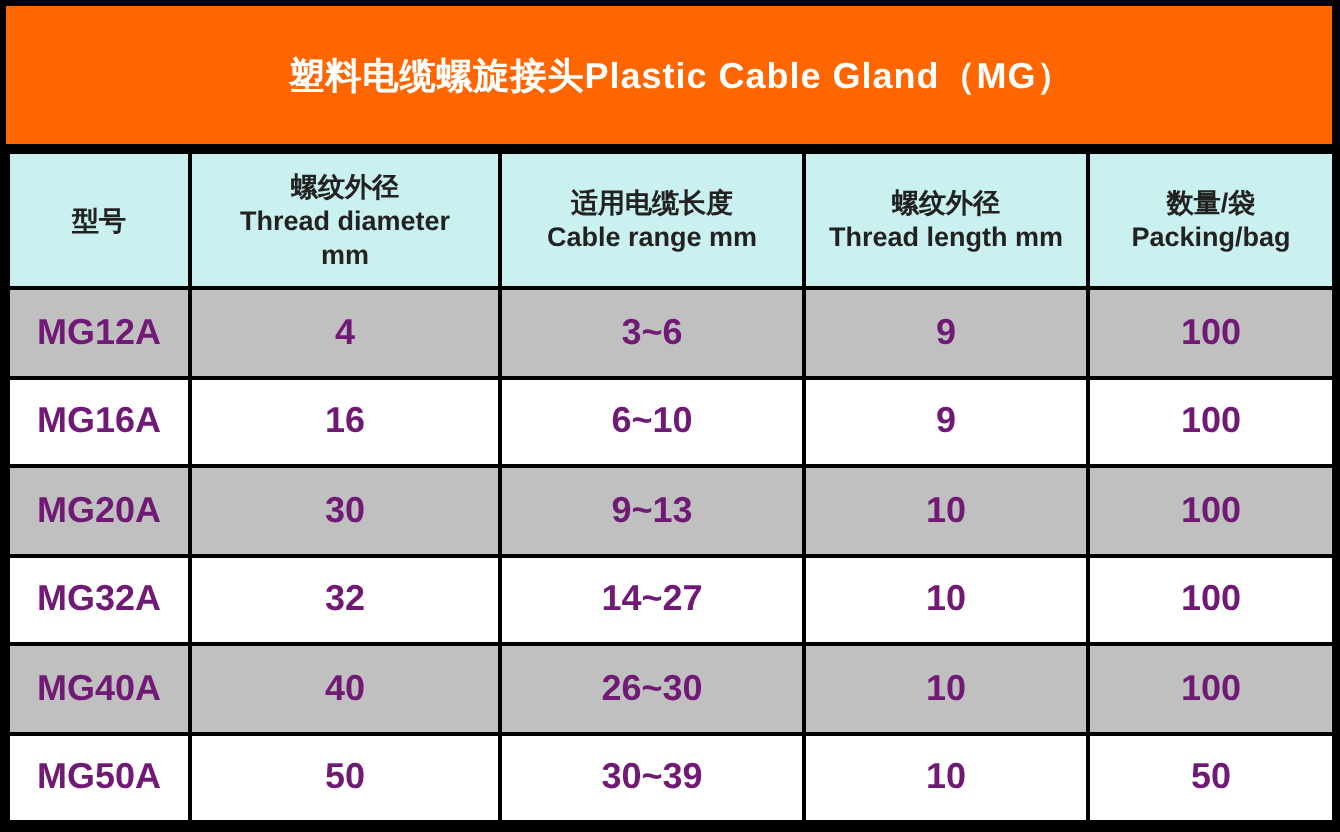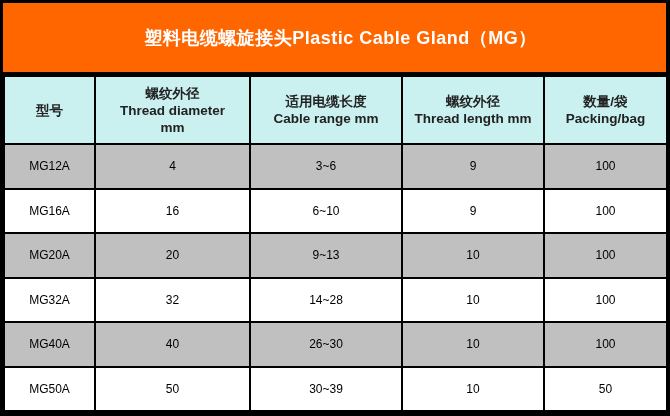--- a/index.html
+++ b/index.html
@@ -56,23 +56,23 @@
   table.spec thead tr { height: 68px; }
   table.spec thead th {
     background: #CAF0F0;
     font-weight: bold;
     font-size: 13.5px;
     color: #222222;
     line-height: 17px;
   }
   table.spec tbody tr { height: 33px; }
   table.spec tbody td {
-    font-size: 12px;
-    font-weight: normal;
-    color: #000000;
+    font-size: 18px;
+    font-weight: bold;
+    color: #701a75;
     background: #ffffff;
   }
   table.spec tbody tr:nth-child(odd) td { background: #C0C0C0; }
   .hline { display: block; }
 </style>
 </head>
 <body>
 
 <div class="sheet">
 
@@ -122,29 +122,29 @@
       </tr>
       <tr>
         <td>MG16A</td>
         <td>16</td>
         <td>6~10</td>
         <td>9</td>
         <td>100</td>
       </tr>
       <tr>
         <td>MG20A</td>
-        <td>20</td>
+        <td>30</td>
         <td>9~13</td>
         <td>10</td>
         <td>100</td>
       </tr>
       <tr>
         <td>MG32A</td>
         <td>32</td>
-        <td>14~28</td>
+        <td>14~27</td>
         <td>10</td>
         <td>100</td>
       </tr>
       <tr>
         <td>MG40A</td>
         <td>40</td>
         <td>26~30</td>
         <td>10</td>
         <td>100</td>
       </tr>

